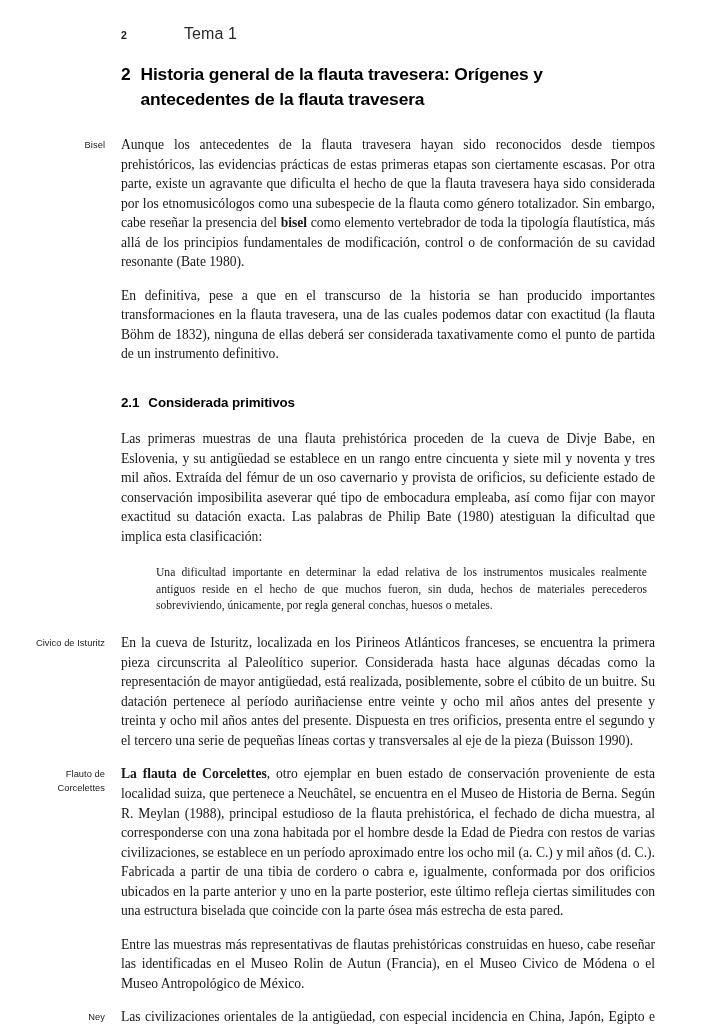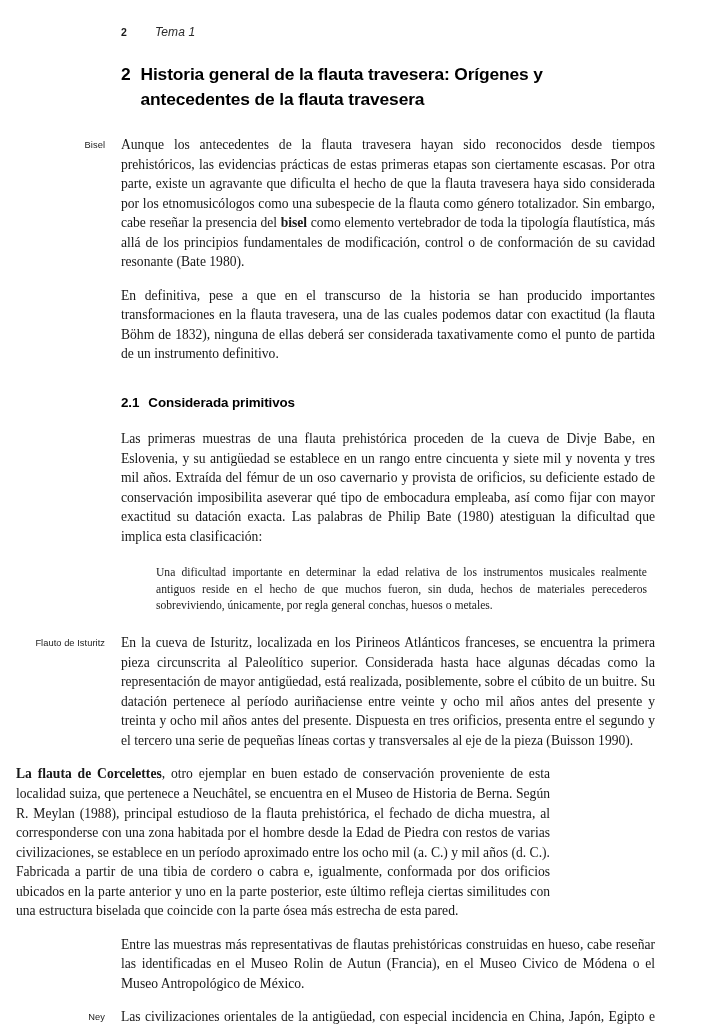--- a/index.html
+++ b/index.html
@@ -35,24 +35,24 @@
   .running-head .folio {
     font-family: "Liberation Sans", "DejaVu Sans", sans-serif;
     font-weight: bold;
     font-size: 10.5px;
     color: #1a1a1a;
     width: 34px;
     display: inline-block;
   }
   .running-head .chapter {
     font-family: "Liberation Sans", "DejaVu Sans", sans-serif;
-    font-style: italic;
-    font-size: 12px;
+    font-size: 16px;
     color: #2a2a2a;
     letter-spacing: .1px;
+    margin-left: 29px;
   }
 
   
   .content {
     position: absolute;
     left: 0;
     top: 62px;
     width: 723px;
   }
 
@@ -209,29 +209,33 @@
     <div class="block">
       <div class="gutter empty"></div>
       <div class="col">
         <blockquote class="quote">Una dificultad importante en determinar la edad relativa de los instrumentos musicales realmente antiguos reside en el hecho de que muchos fueron, sin duda, hechos de materiales perecederos sobreviviendo, únicamente, por regla general conchas, huesos o metales.</blockquote>
       </div>
     </div>
 
     <div class="sp-quote"></div>
 
     <div class="block">
-      <div class="gutter">Flauto de Isturitz</div>
+      <div class="gutter">Civico de Isturitz</div>
       <div class="col">
         <p class="body">En la cueva de Isturitz, localizada en los Pirineos Atlánticos franceses, se encuentra la primera pieza circunscrita al Paleolítico superior. Considerada hasta hace algunas décadas como la representación de mayor antigüedad, está realizada, posiblemente, sobre el cúbito de un buitre. Su datación pertenece al período auriñaciense entre veinte y ocho mil años antes del presente y treinta y ocho mil años antes del presente. Dispuesta en tres orificios, presenta entre el segundo y el tercero una serie de pequeñas líneas cortas y transversales al eje de la pieza (Buisson 1990).</p>
       </div>
     </div>
 
     <div class="sp-para"></div>
 
     <div class="block">
+      <div class="gutter">
+        <div>Flauto de</div>
+        <div>Corcelettes</div>
+      </div>
       <div class="col">
         <p class="body"><b>La flauta de Corcelettes</b><span>, otro ejemplar en buen estado de conservación proveniente de esta localidad suiza, que pertenece a Neuchâtel, se encuentra en el Museo de Historia de Berna. Según R. Meylan (1988), principal estudioso de la flauta prehistórica, el fechado de dicha muestra, al corresponderse con una zona habitada por el hombre desde la Edad de Piedra con restos de varias civilizaciones, se establece en un período aproximado entre los ocho mil (a. C.) y mil años (d. C.). Fabricada a partir de una tibia de cordero o cabra e, igualmente, conformada por dos orificios ubicados en la parte anterior y uno en la parte posterior, este último refleja ciertas similitudes con una estructura biselada que coincide con la parte ósea más estrecha de esta pared.</span></p>
       </div>
     </div>
 
     <div class="sp-para"></div>
 
     <div class="block">
       <div class="gutter empty"></div>
       <div class="col">

